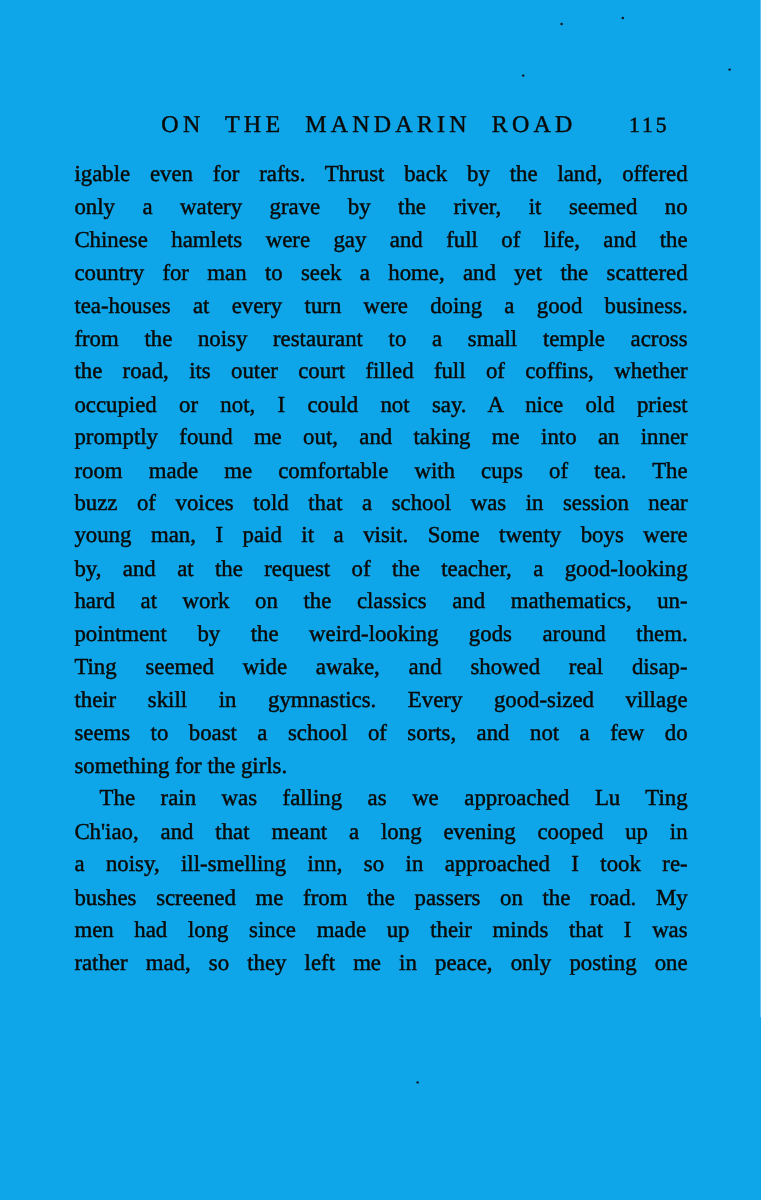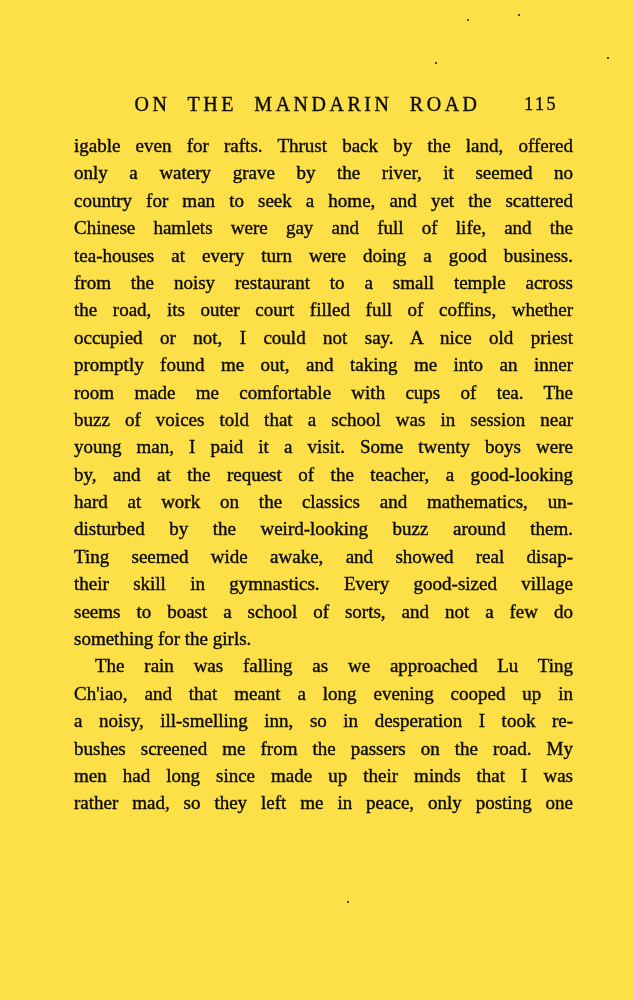--- a/index.html
+++ b/index.html
@@ -4,21 +4,21 @@
 <style>
   html, body {
     margin: 0;
     padding: 0;
     background: #ffffff;
   }
   .page {
     position: relative;
     width: 634px;
     height: 1000px;
-    background: #fde047;
+    background: #0ea5e9;
     overflow: hidden;
     font-family: "Liberation Serif", serif;
     color: #0b0a08;
   }
   .running-header {
     position: absolute;
     top: 93px;
     left: 62px;
     width: 511px;
     height: 26px;
@@ -51,21 +51,20 @@
   }
   .line {
     height: 27.4px;
     line-height: 27.4px;
     font-size: 19px;
     text-align: justify;
     text-align-last: justify;
     -webkit-text-stroke: 0.38px;
     overflow: visible;
     white-space: normal;
-    margin-left: 12px;
   }
   .line.short {
     text-align: left;
     text-align-last: left;
   }
   .line.indent {
     text-indent: 21px;
   }
   .speck {
     position: absolute;
@@ -80,40 +79,40 @@
 
 <div class="page">
   <header class="running-header">
     <span class="chapter-title">ON THE MANDARIN ROAD</span>
     <span class="page-number">115</span>
   </header>
 
   <main class="body-text" id="body-text">
       <div class="line">igable even for rafts. Thrust back by the land, offered</div>
       <div class="line">only a watery grave by the river, it seemed no</div>
+      <div class="line">Chinese hamlets were gay and full of life, and the</div>
       <div class="line">country for man to seek a home, and yet the scattered</div>
-      <div class="line">Chinese hamlets were gay and full of life, and the</div>
       <div class="line">tea-houses at every turn were doing a good business.</div>
       <div class="line">from the noisy restaurant to a small temple across</div>
       <div class="line">the road, its outer court filled full of coffins, whether</div>
       <div class="line">occupied or not, I could not say. A nice old priest</div>
       <div class="line">promptly found me out, and taking me into an inner</div>
       <div class="line">room made me comfortable with cups of tea. The</div>
       <div class="line">buzz of voices told that a school was in session near</div>
       <div class="line">young man, I paid it a visit. Some twenty boys were</div>
       <div class="line">by, and at the request of the teacher, a good-looking</div>
       <div class="line">hard at work on the classics and mathematics, un-</div>
-      <div class="line">disturbed by the weird-looking buzz around them.</div>
+      <div class="line">pointment by the weird-looking gods around them.</div>
       <div class="line">Ting seemed wide awake, and showed real disap-</div>
       <div class="line">their skill in gymnastics. Every good-sized village</div>
       <div class="line">seems to boast a school of sorts, and not a few do</div>
       <div class="line short">something for the girls.</div>
       <div class="line indent">The rain was falling as we approached Lu Ting</div>
       <div class="line">Ch'iao, and that meant a long evening cooped up in</div>
-      <div class="line">a noisy, ill-smelling inn, so in desperation I took re-</div>
+      <div class="line">a noisy, ill-smelling inn, so in approached I took re-</div>
       <div class="line">bushes screened me from the passers on the road. My</div>
       <div class="line">men had long since made up their minds that I was</div>
       <div class="line">rather mad, so they left me in peace, only posting one</div>
     </main>
 
   <div class="speck" style="left:467px; top:19px;"></div>
   <div class="speck" style="left:518px; top:14px;"></div>
   <div class="speck" style="left:435px; top:62px;"></div>
   <div class="speck" style="left:607px; top:57px;"></div>
   <div class="speck" style="left:347px; top:901px;"></div>

